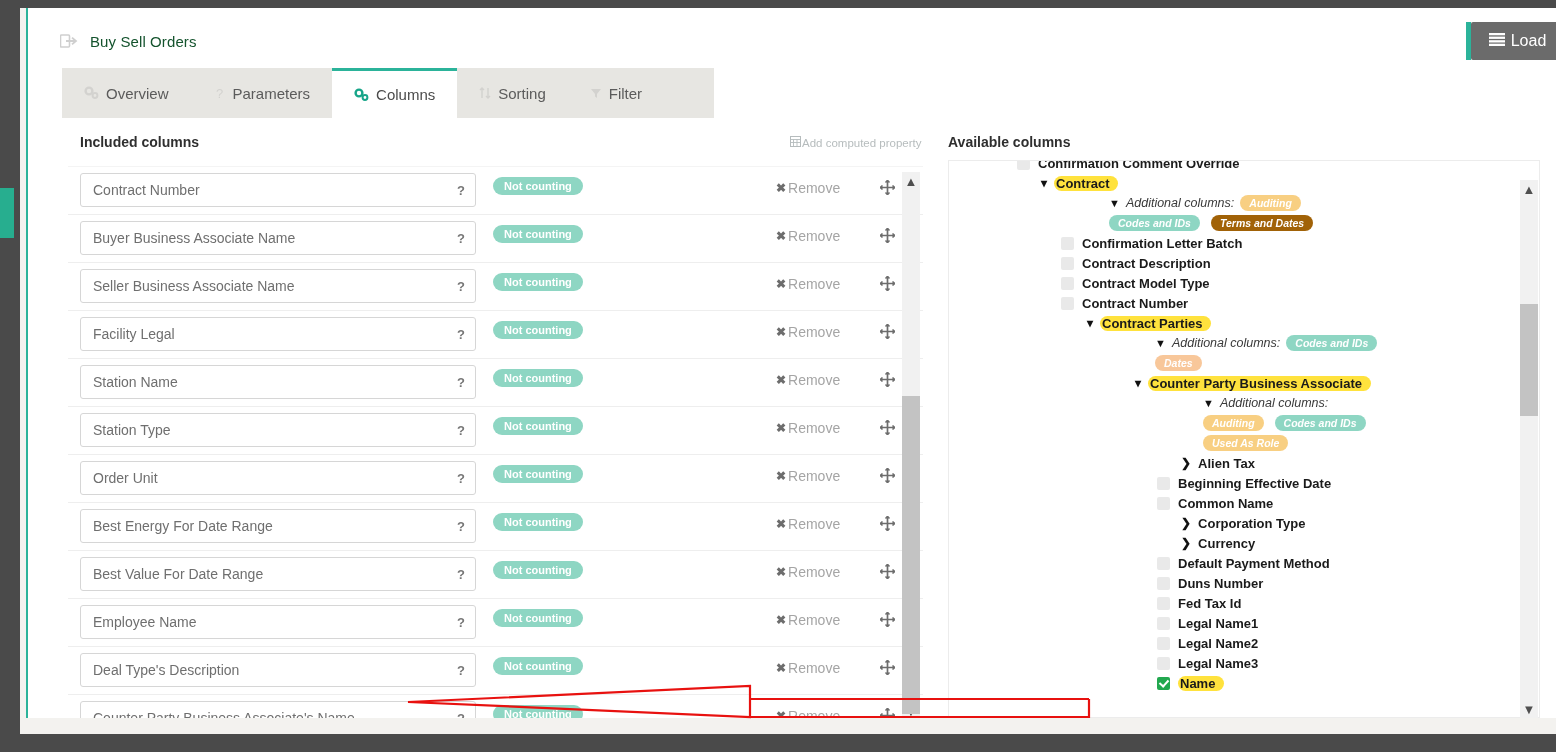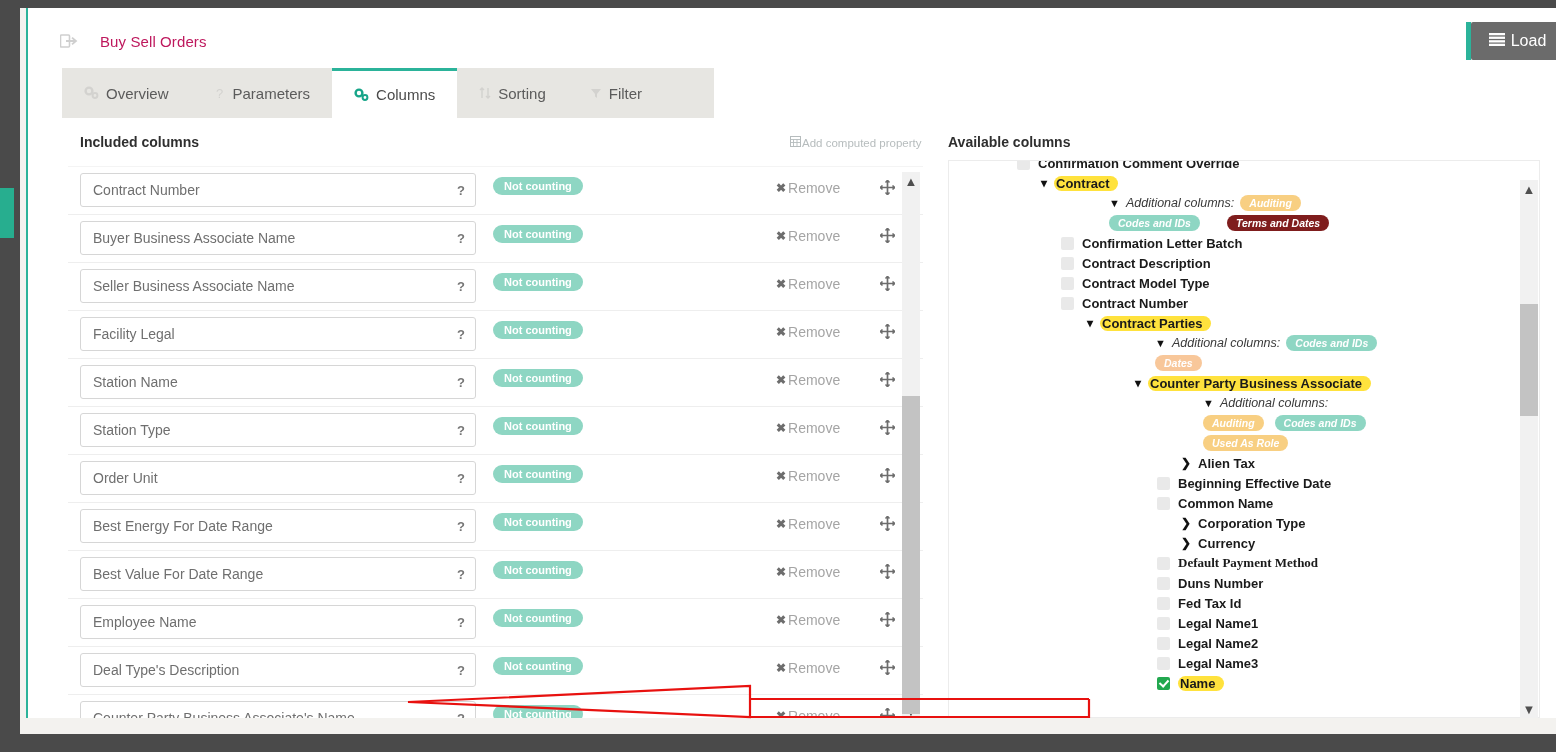--- a/index.html
+++ b/index.html
@@ -23,22 +23,22 @@
     position:absolute;left:26px;top:8px;width:1530px;height:710px;
     background:#ffffff;z-index:2;
     border-left:2px solid #2bb39a;
     box-sizing:border-box;
   }
   
   .hdr{
     position:absolute;left:0;top:0;width:100%;height:52px;z-index:10;
   }
   .hdr-title{
-    position:absolute;left:72px;top:25px;
-    font-size:15px;color:#be185d;letter-spacing:.1px;
+    position:absolute;left:62px;top:25px;
+    font-size:15px;color:#14532d;letter-spacing:.1px;
   }
   .arrow-icon{
     position:absolute;left:32px;top:26px;width:18px;height:14px;
   }
   .load-btn{
     position:absolute;left:1443px;top:14px;width:93px;height:38px;
     background:#6b6b6b;color:#fff;border:none;border-radius:2px;
     display:flex;align-items:center;justify-content:center;gap:6px;
     font-size:16px;cursor:pointer;z-index:30;
   }
@@ -152,21 +152,21 @@
     height:20px;display:flex;align-items:center;gap:6px;
     font-size:12.5px;color:#3a3a3a;font-style:italic;white-space:nowrap;
   }
   .chip{
     display:inline-block;color:#fff;font-size:10.5px;font-weight:bold;
     border-radius:9px;padding:2px 9px;margin-right:5px;cursor:pointer;
     white-space:nowrap;
   }
   .chip.auditing{background:#f8cf82;}
   .chip.codes{background:#8ed6c3;}
-  .chip.terms{background:#7f1d1d;margin-left:16px;}
+  .chip.terms{background:#a16207;}
   .chip.dates{background:#f8c79a;}
   .chip.role{background:#f8cf82;}
   .funnel{color:#111;font-size:11px;}
   
   .annot{position:absolute;left:0;top:0;width:1556px;height:752px;
     z-index:50;pointer-events:none;}
 </style>
 </head>
 <body>
 
@@ -557,21 +557,21 @@
     <span class="">Common Name</span>
   </div>
         <div class="trow" style="padding-left:232px;">
       <span class="chev">❯</span>
       <span>Corporation Type</span>
     </div>
         <div class="trow" style="padding-left:232px;">
       <span class="chev">❯</span>
       <span>Currency</span>
     </div>
-        <div class="trow" style="padding-left:208px;font-family:Liberation Serif, serif;">
+        <div class="trow" style="padding-left:208px;">
     <span class="cbx"></span>
     <span class="">Default Payment Method</span>
   </div>
         <div class="trow" style="padding-left:208px;">
     <span class="cbx"></span>
     <span class="">Duns Number</span>
   </div>
         <div class="trow" style="padding-left:208px;">
     <span class="cbx"></span>
     <span class="">Fed Tax Id</span>

